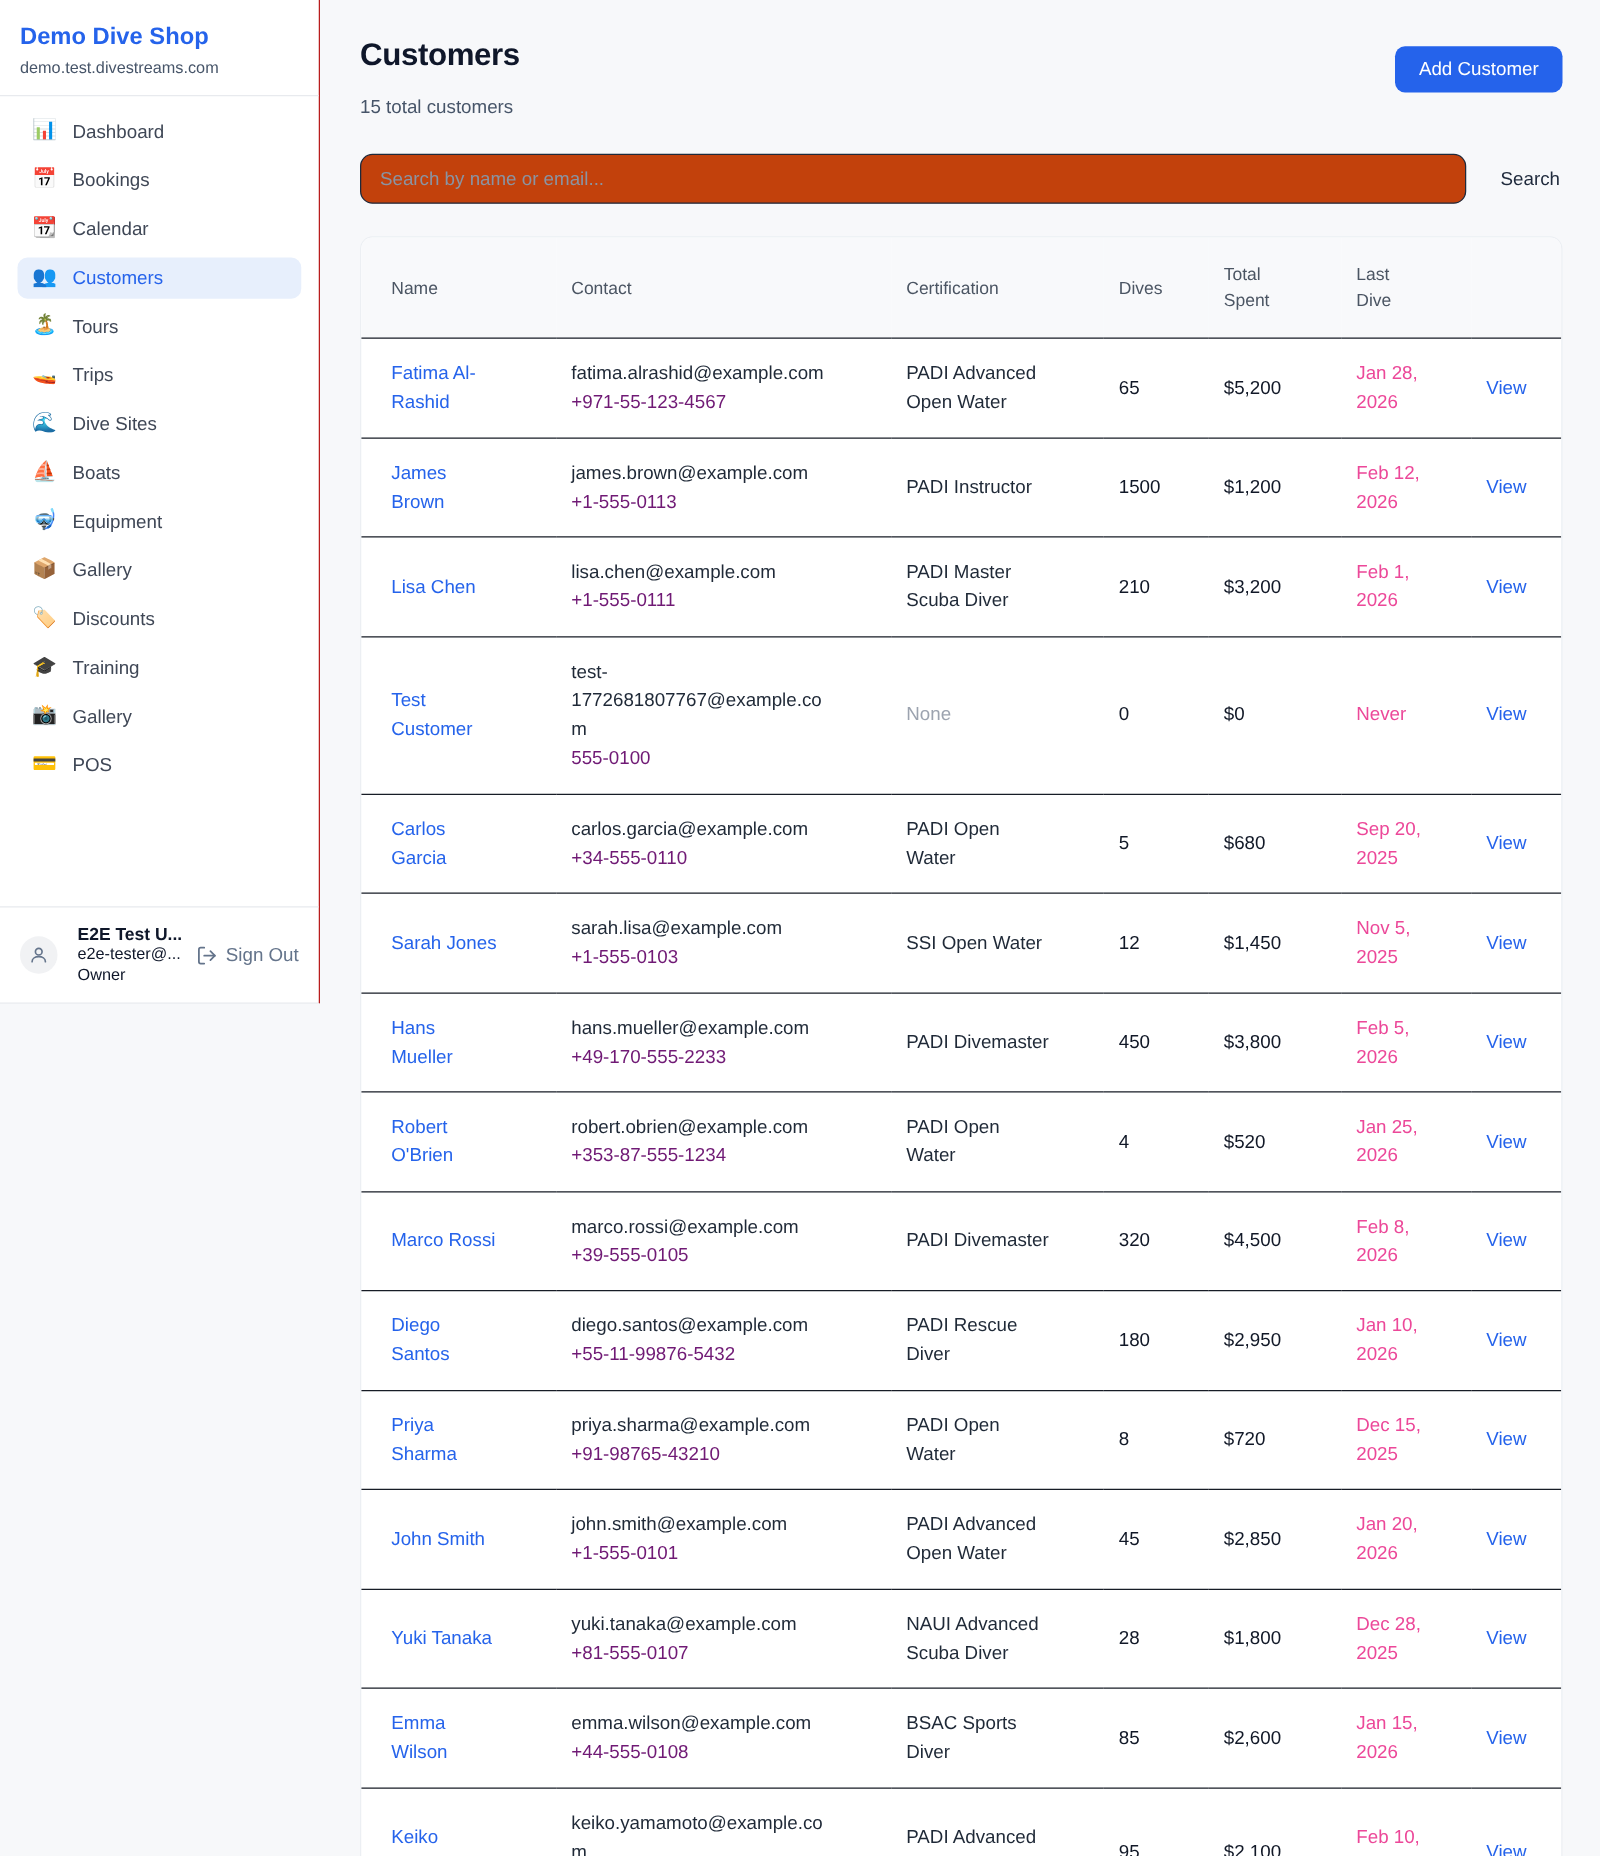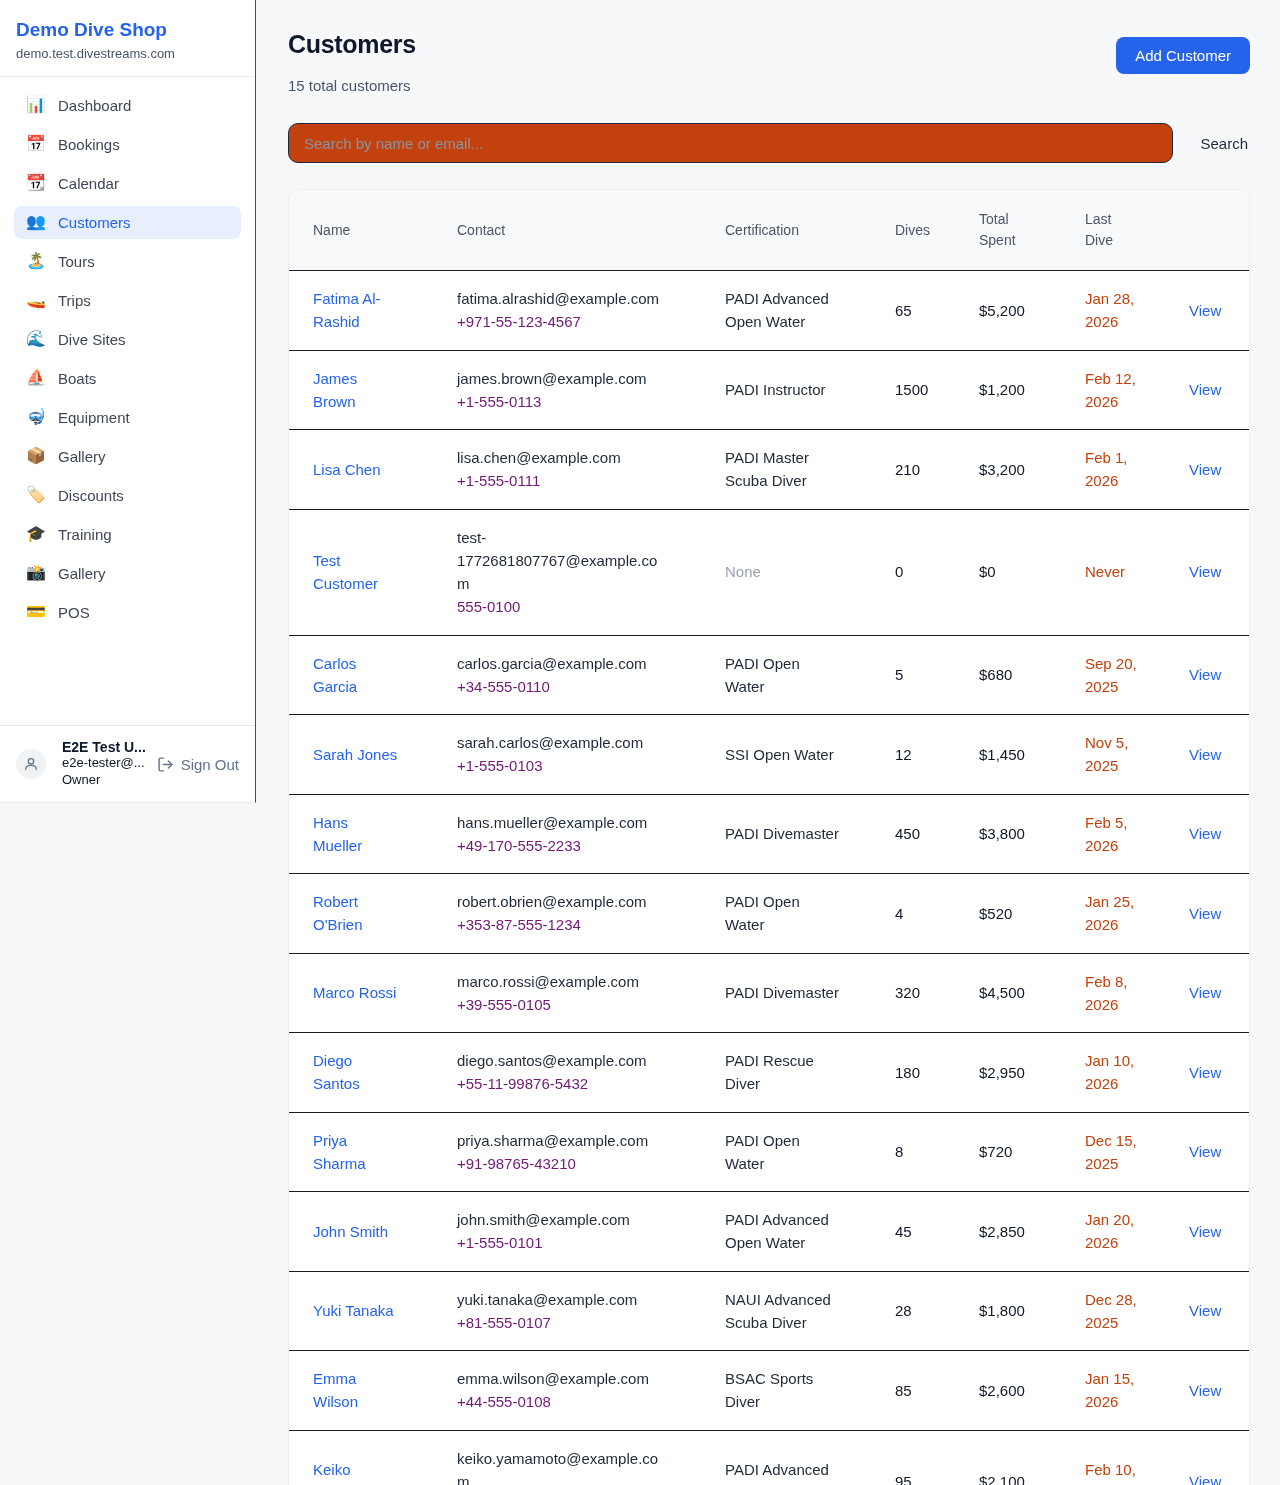--- a/index.html
+++ b/index.html
@@ -98,21 +98,21 @@
     padding:16px 12px; vertical-align:middle;
     font-size:15px; line-height:1.55; color:#111827;
   }
   tbody td:first-child { padding-left:24px; }
   tbody tr + tr td { border-top:1px solid #171c26; }
   .c-name { display:inline-block; max-width:86px; color:#2563eb; font-weight:500; cursor:pointer; }
   .c-email { display:inline-block; max-width:212px; color:#1f2937; word-wrap:break-word; }
   .c-phone { color:#701a75; }
   .c-cert { display:inline-block; max-width:114px; color:#1f2937; }
   .c-cert.muted { color:#9ca3af; }
-  .c-last { display:inline-block; max-width:58px; color:#c2410c; }
+  .c-last { display:inline-block; max-width:58px; color:#ec4899; }
   .c-view { color:#2563eb; font-weight:500; cursor:pointer; }
 </style>
 </head>
 <body>
 
 <aside class="sidebar">
   <div class="sidebar-header">
     <div class="shop-name">Demo Dive Shop</div>
     <div class="shop-domain">demo.test.divestreams.com</div>
   </div>
@@ -310,21 +310,21 @@
       <td><span class="c-cert">PADI Open Water</span></td>
       <td><span class="c-dives">5</span></td>
       <td><span class="c-spent">$680</span></td>
       <td><span class="c-last">Sep 20, 2025</span></td>
       <td><span class="c-view">View</span></td>
     </tr>
 
     <tr>
       <td><span class="c-name">Sarah Jones</span></td>
       <td>
-        <span class="c-email">sarah.carlos@example.com</span>
+        <span class="c-email">sarah.lisa@example.com</span>
         <div class="c-phone">+1-555-0103</div>
       </td>
       <td><span class="c-cert">SSI Open Water</span></td>
       <td><span class="c-dives">12</span></td>
       <td><span class="c-spent">$1,450</span></td>
       <td><span class="c-last">Nov 5, 2025</span></td>
       <td><span class="c-view">View</span></td>
     </tr>
 
     <tr>

